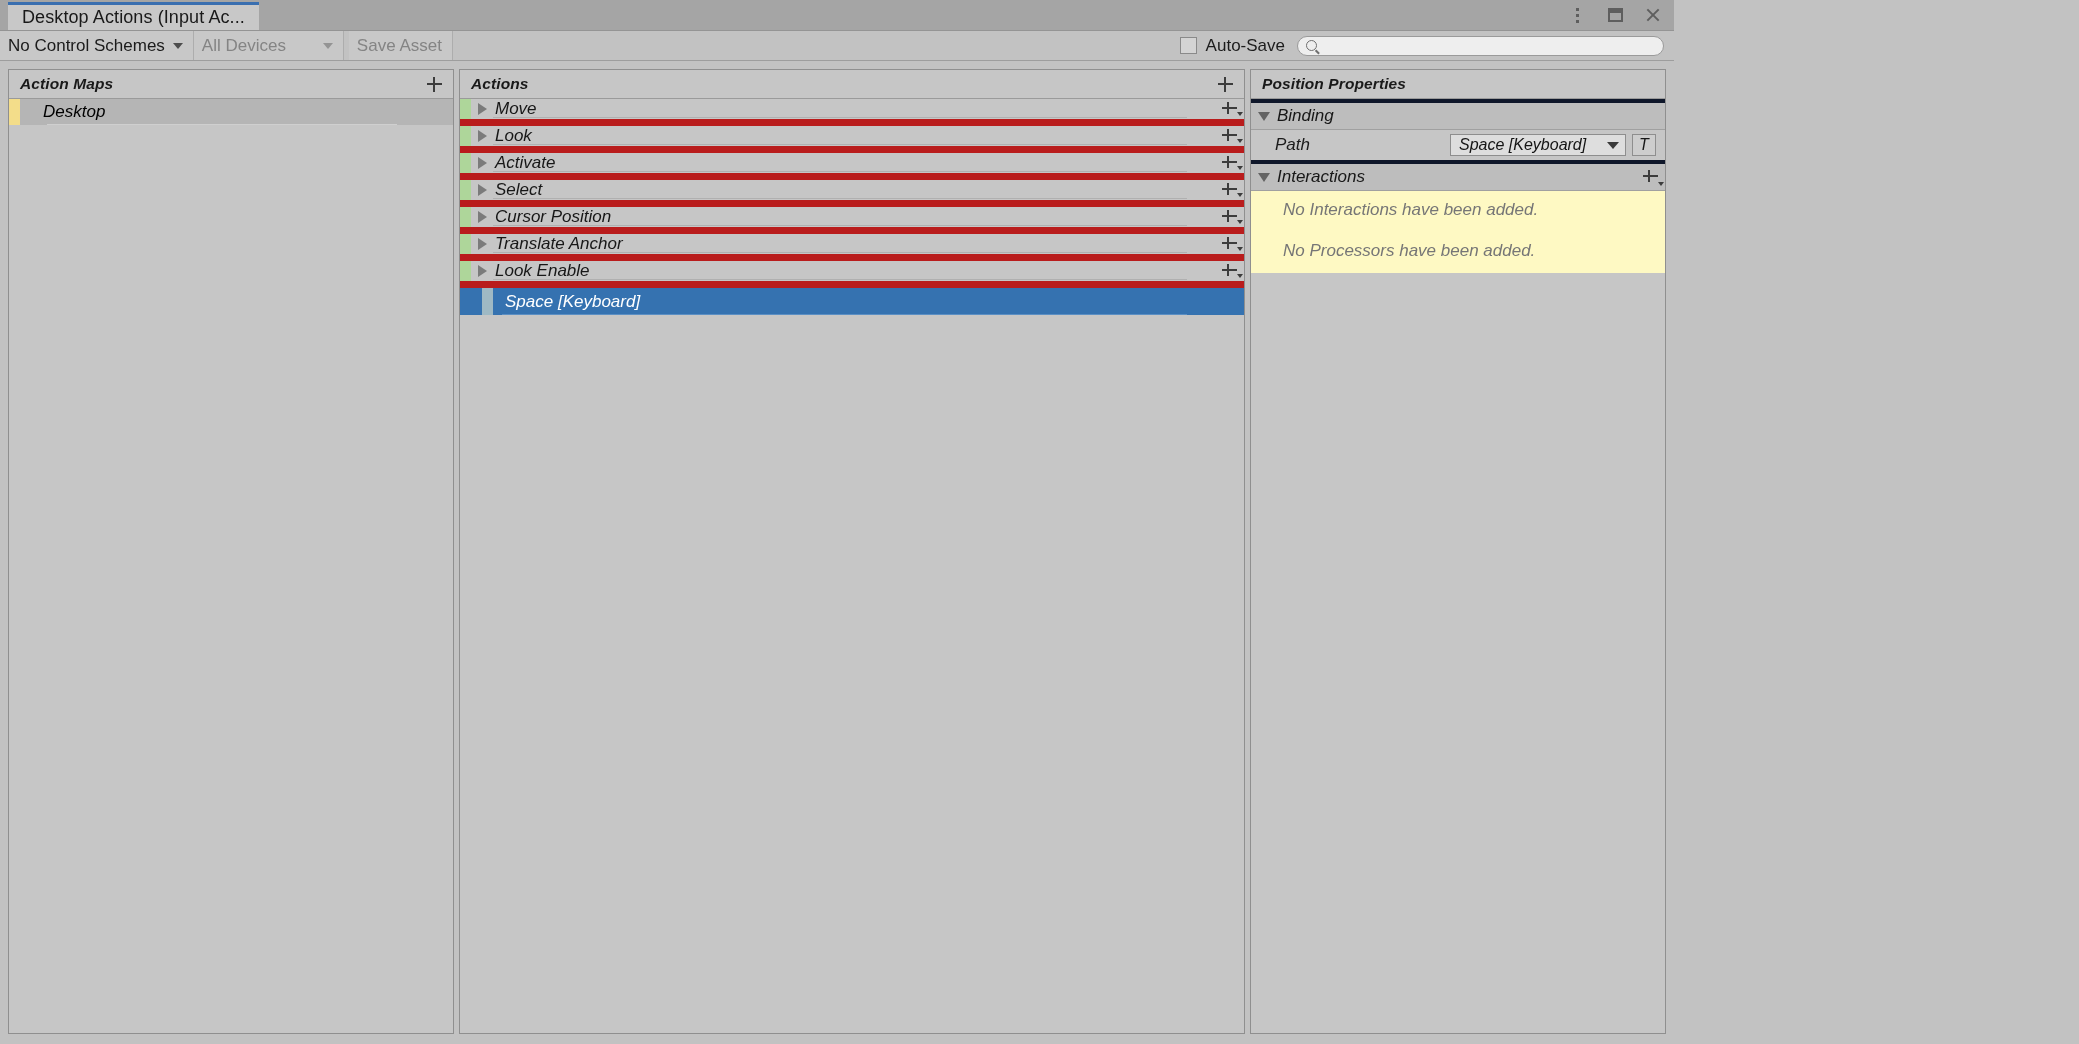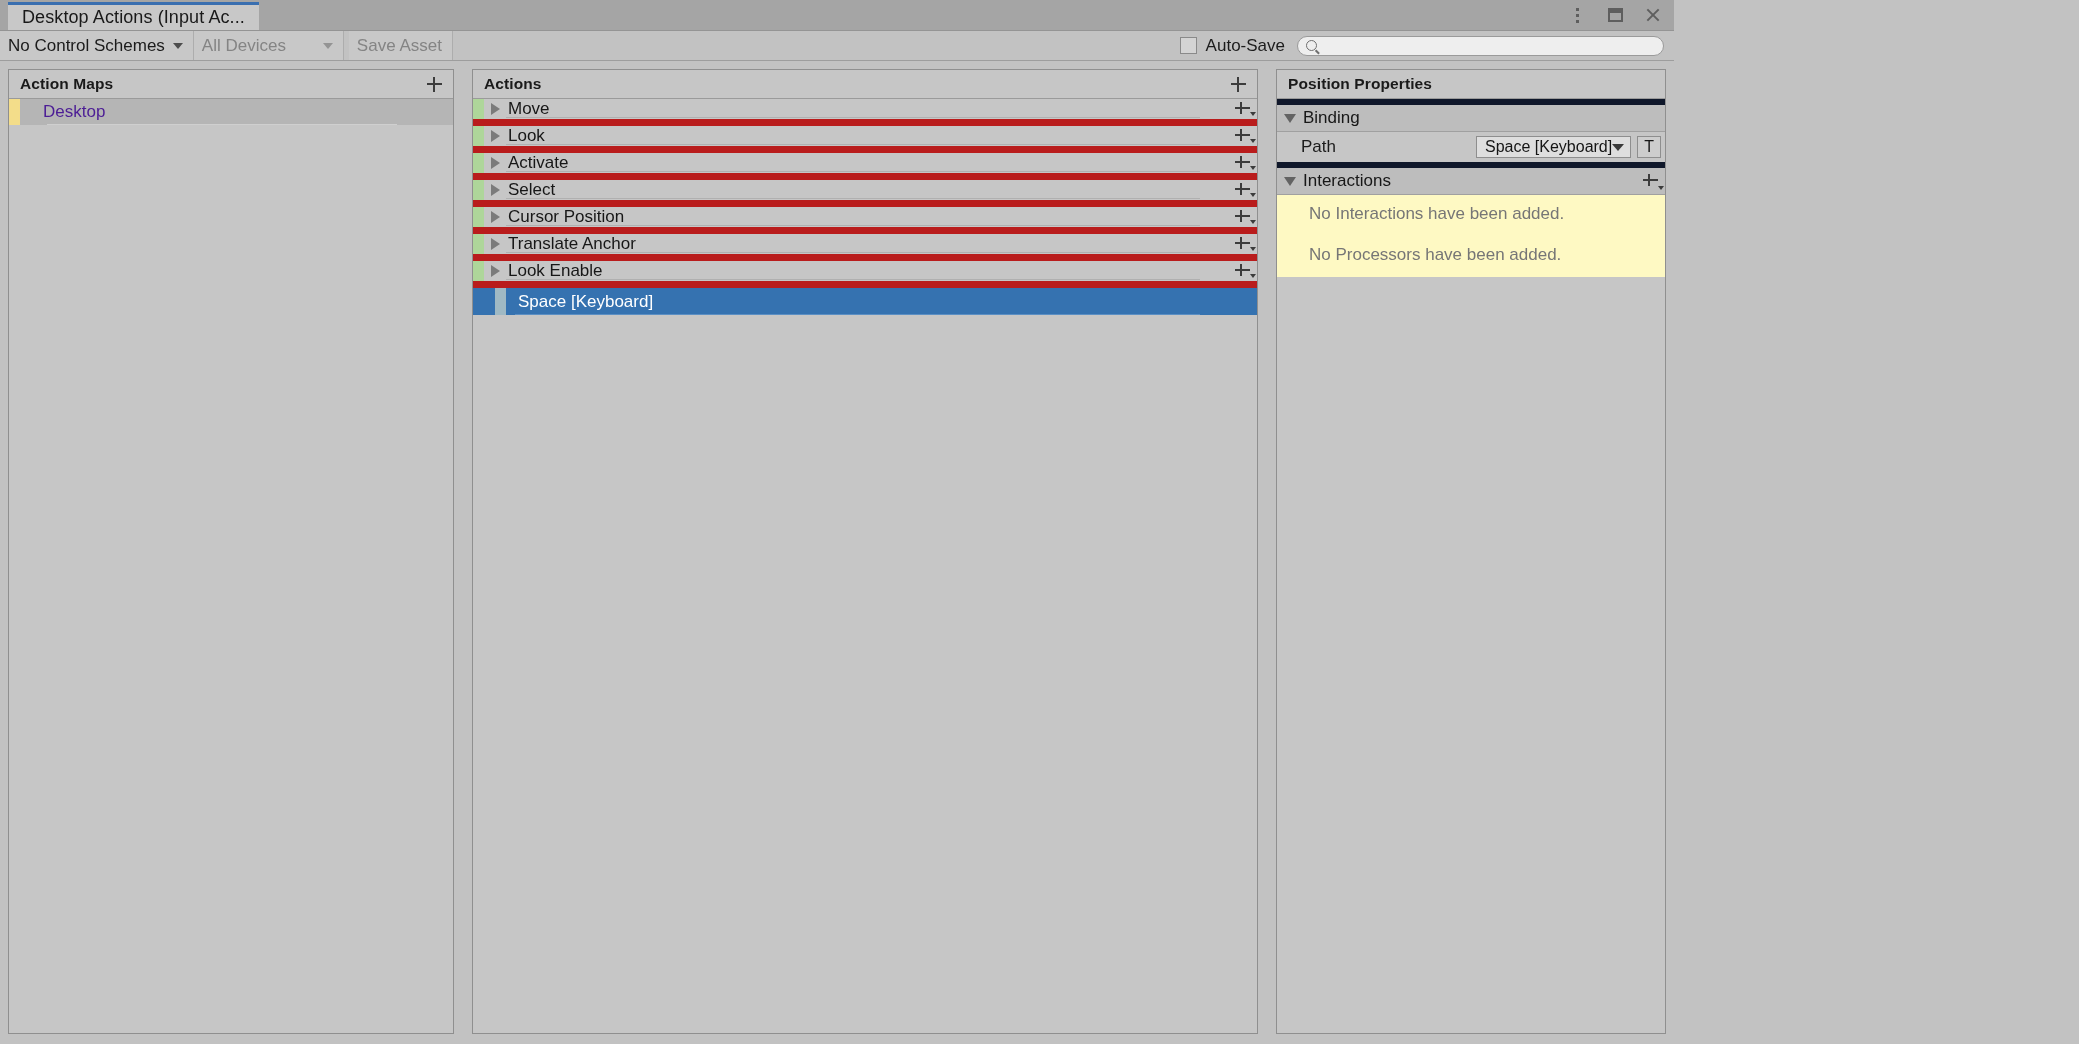--- a/index.html
+++ b/index.html
@@ -190,23 +190,24 @@
     font-family: "Liberation Sans", sans-serif;
     font-size: 15px; color: #2a2a2a;
     margin-left: 6px; width: 100%;
   }
 
   
   .panes {
     flex: 1 1 auto;
     display: flex;
     padding: 8px 8px 10px 8px;
-    gap: 18px;
+    gap: 5px;
     box-sizing: border-box;
     min-height: 0;
+    font-style: italic;
   }
   .pane {
     background: #c6c6c6;
     border: 1px solid #8f8f8f;
     box-sizing: border-box;
     display: flex;
     flex-direction: column;
     min-height: 0;
     overflow: hidden;
   }
@@ -267,21 +268,21 @@
     position: relative;
     cursor: default;
   }
   .am-row .stripe {
     width: 11px; height: 100%;
     flex: 0 0 11px;
     background: #f3dd8a;
   }
   .am-row .am-label {
     font-size: 17px;
-    color: #4c1d95;
+    color: #000000;
     padding-left: 23px;
     white-space: nowrap;
   }
   .am-underline {
     position: absolute;
     left: 38px; right: 56px; bottom: 0;
     height: 1px;
     background: #cfcfcf;
   }
 
@@ -371,21 +372,21 @@
     position: absolute;
     left: 42px; right: 57px; bottom: 0;
     height: 1px;
     background: #5b8fc4;
   }
 
   
   .prop-section {
     height: 26px;
     background: #bdbdbd;
-    border-top: 6px solid #0f172a;
+    border-top: 4px solid #0f172a;
     border-bottom: 1px solid #a0a0a0;
     display: flex;
     align-items: center;
     padding-left: 7px;
     cursor: default;
     position: relative;
   }
   .prop-section .tri-down { margin-right: 7px; border-top-color: #636363; }
   .prop-section .sec-title {
     font-size: 17px;

